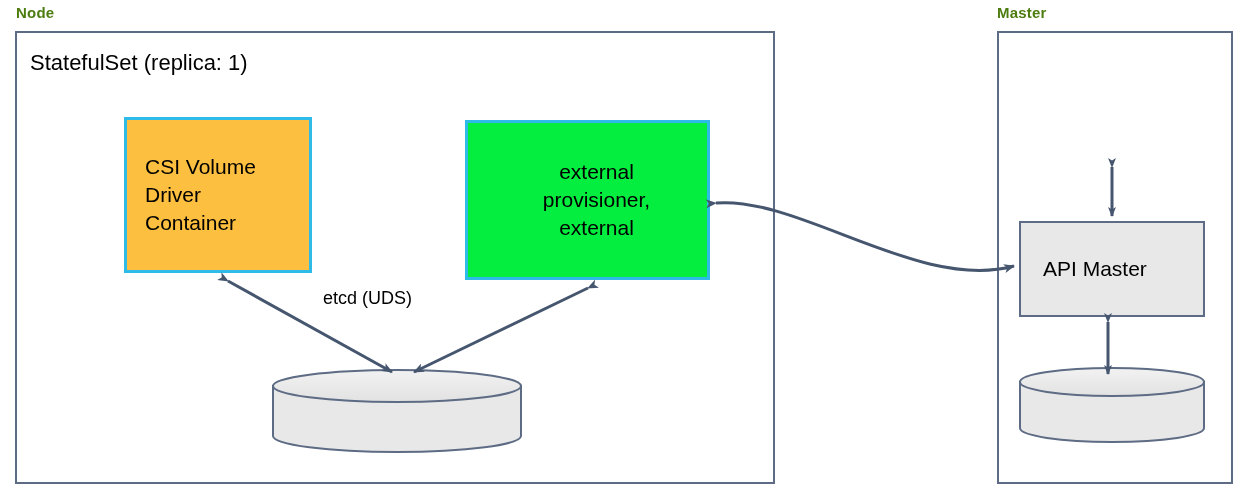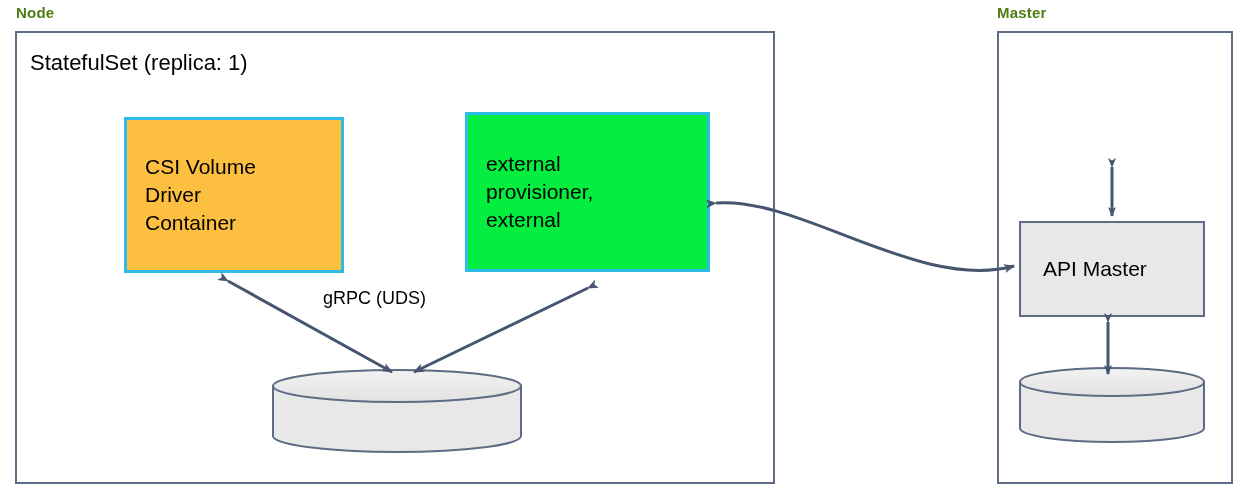--- a/index.html
+++ b/index.html
@@ -87,33 +87,33 @@
 <body>
 
 <div id="canvas">
 
   <div class="group-label" style="left:16px; top:4px;">Node</div>
 
   <div class="group-box" style="left:15px; top:31px; width:760px; height:453px;"></div>
 
   <div class="title-text" style="left:30px; top:50px;">StatefulSet (replica: 1)</div>
 
-  <div class="node-box orange" style="left:124px; top:117px; width:220px; height:156px;">
+  <div class="node-box orange" style="left:124px; top:117px; width:188px; height:156px;">
     <span class="line">CSI Volume</span>
     <span class="line">Driver</span>
     <span class="line">Container</span>
   </div>
 
-  <div class="node-box green" style="left:465px; top:112px; width:245px; height:160px;">
+  <div class="node-box green" style="left:465px; top:120px; width:245px; height:160px;align-items:center;">
     <span class="line">external</span>
     <span class="line">provisioner,</span>
     <span class="line">external</span>
   </div>
 
-  <div class="edge-label" style="left:323px; top:288px;">gRPC (UDS)</div>
+  <div class="edge-label" style="left:323px; top:288px;">etcd (UDS)</div>
 
   <div class="cyl-label" style="left:273px; top:408px; width:248px;">EmptyDir Volume</div>
 
   <div class="group-label" style="left:997px; top:4px;">Master</div>
 
   <div class="group-box" style="left:997px; top:31px; width:236px; height:453px;"></div>
 
 
   <div class="node-box grey" style="left:1019px; top:221px; width:186px; height:96px; align-items:flex-start; justify-content:center; padding-left:22px;">
     <span class="line">API Master</span>

